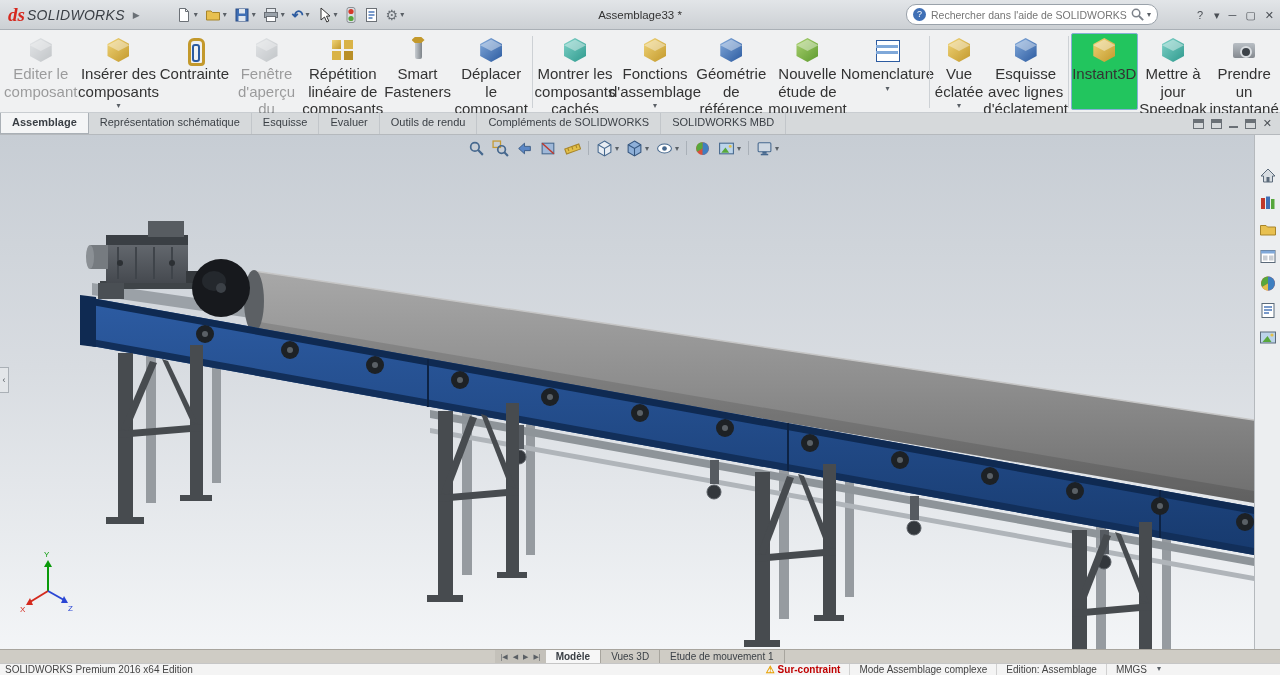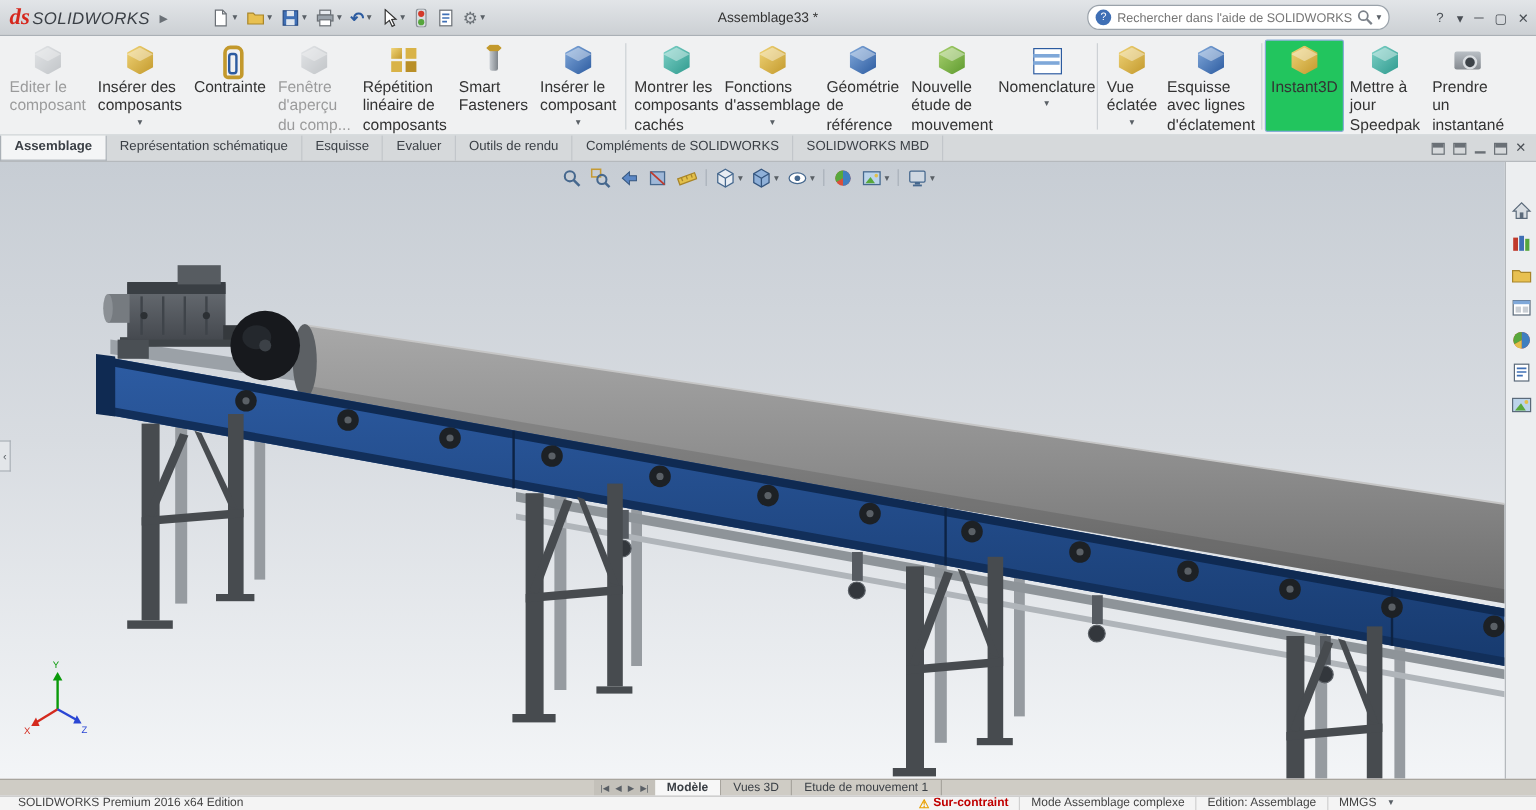--- a/index.html
+++ b/index.html
@@ -28,21 +28,21 @@
   .sinput { flex:1; border:none; outline:none; background:transparent; font-size:10.5px; color:#666;
     font-family:"Liberation Sans",sans-serif; }
   .winctl { position:absolute; right:6px; top:0; height:30px; display:flex; align-items:center; gap:9px; }
   .winctl span { font-size:11px; color:#4a4f55; cursor:pointer; }
 
   
   .ribbon { position:absolute; left:0; top:30px; width:1280px; height:83px; background:#f0f1f2;
     border-bottom:1px solid #c9cdd1; display:flex; align-items:flex-start; padding:3px 0 0 3px; }
   .rbtn { display:flex; flex-direction:column; align-items:center; padding:3px 4px 1px;
     max-width:80px; min-width:46px; height:77px; border:1px solid transparent; border-radius:2px; cursor:pointer; }
-  .rbtn .lbl { font-size:13px; line-height:1.18; color:#333; text-align:left; white-space:pre-line; margin-top:1px; }
+  .rbtn .lbl { font-size:15px; line-height:1.18; color:#333; text-align:center; white-space:pre-line; margin-top:1px; }
   .rbtn .caret { margin:1px 0 0; }
   .rbtn.dis { opacity:.45; }
   .rbtn.act { background:#22c55e; border:1px solid #86aed6; }
   .rsep { width:1px; height:72px; background:#cdd1d5; margin:3px 2px 0; flex:none; }
 
   .ic { width:30px; height:27px; position:relative; flex:none; }
   .cube::before { content:""; position:absolute; left:4px; top:1px; width:22px; height:24px;
     clip-path:polygon(50% 0,100% 25%,100% 75%,50% 100%,0 75%,0 25%);
     background:linear-gradient(135deg,var(--c1),var(--c2)); }
   .cube::after { content:""; position:absolute; left:4px; top:1px; width:22px; height:13px;
@@ -104,21 +104,21 @@
   .bottomtabs { position:absolute; left:0; top:649px; width:1280px; height:14px; background:#cfccc5;
     border-top:1px solid #a8a59e; display:flex; align-items:stretch; font-size:10px; color:#3a3f45;justify-content:center; }
   .bnav { display:flex; align-items:center; gap:1px; padding:0 3px; background:#c4c1ba; }
   .bnav span { font-size:7px; color:#5a5f65; padding:0 2px; cursor:pointer; }
   .btab { padding:1px 10px 0; border-right:1px solid #a8a59e; cursor:pointer; white-space:nowrap; }
   .btab.active { background:#f7f7f7; font-weight:bold; }
 
   
   .statusbar { position:absolute; left:0; top:663px; width:1280px; height:12px; background:#f4f4f4;
     border-top:1px solid #c6c6c6; display:flex; align-items:flex-start; font-size:10px; color:#444; overflow:hidden; }
-  .statusbar .sprod { padding-left:15px; }
+  .statusbar .sprod { padding-left:5px; }
   .sgrow { flex:1; }
   .sitem { padding:0 9px; border-left:1px solid #d0d0d0; white-space:nowrap; }
   .swarn { color:#c00000; font-weight:bold; border-left:none; display:flex; gap:3px; }
   .swarn .wtri { color:#e8a000; }
   .sunits { margin-right:110px; display:flex; gap:8px; }
 </style>
 </head>
 <body>
 
 <div id="app">
@@ -241,21 +241,21 @@
 composants</span>
       <span class="caret">▾</span>
     </div>
     <div class="rbtn">
       <span class="ic bolt"></span>
       <span class="lbl">Smart
 Fasteners</span>
     </div>
     <div class="rbtn">
       <span class="ic cube blue"></span>
-      <span class="lbl">Insérer le
+      <span class="lbl">Déplacer le
 composant</span>
       <span class="caret">▾</span>
     </div>
     <div class="rsep"></div>
     <div class="rbtn">
       <span class="ic cube teal"></span>
       <span class="lbl">Montrer les
 composants
 cachés</span>
     </div>

